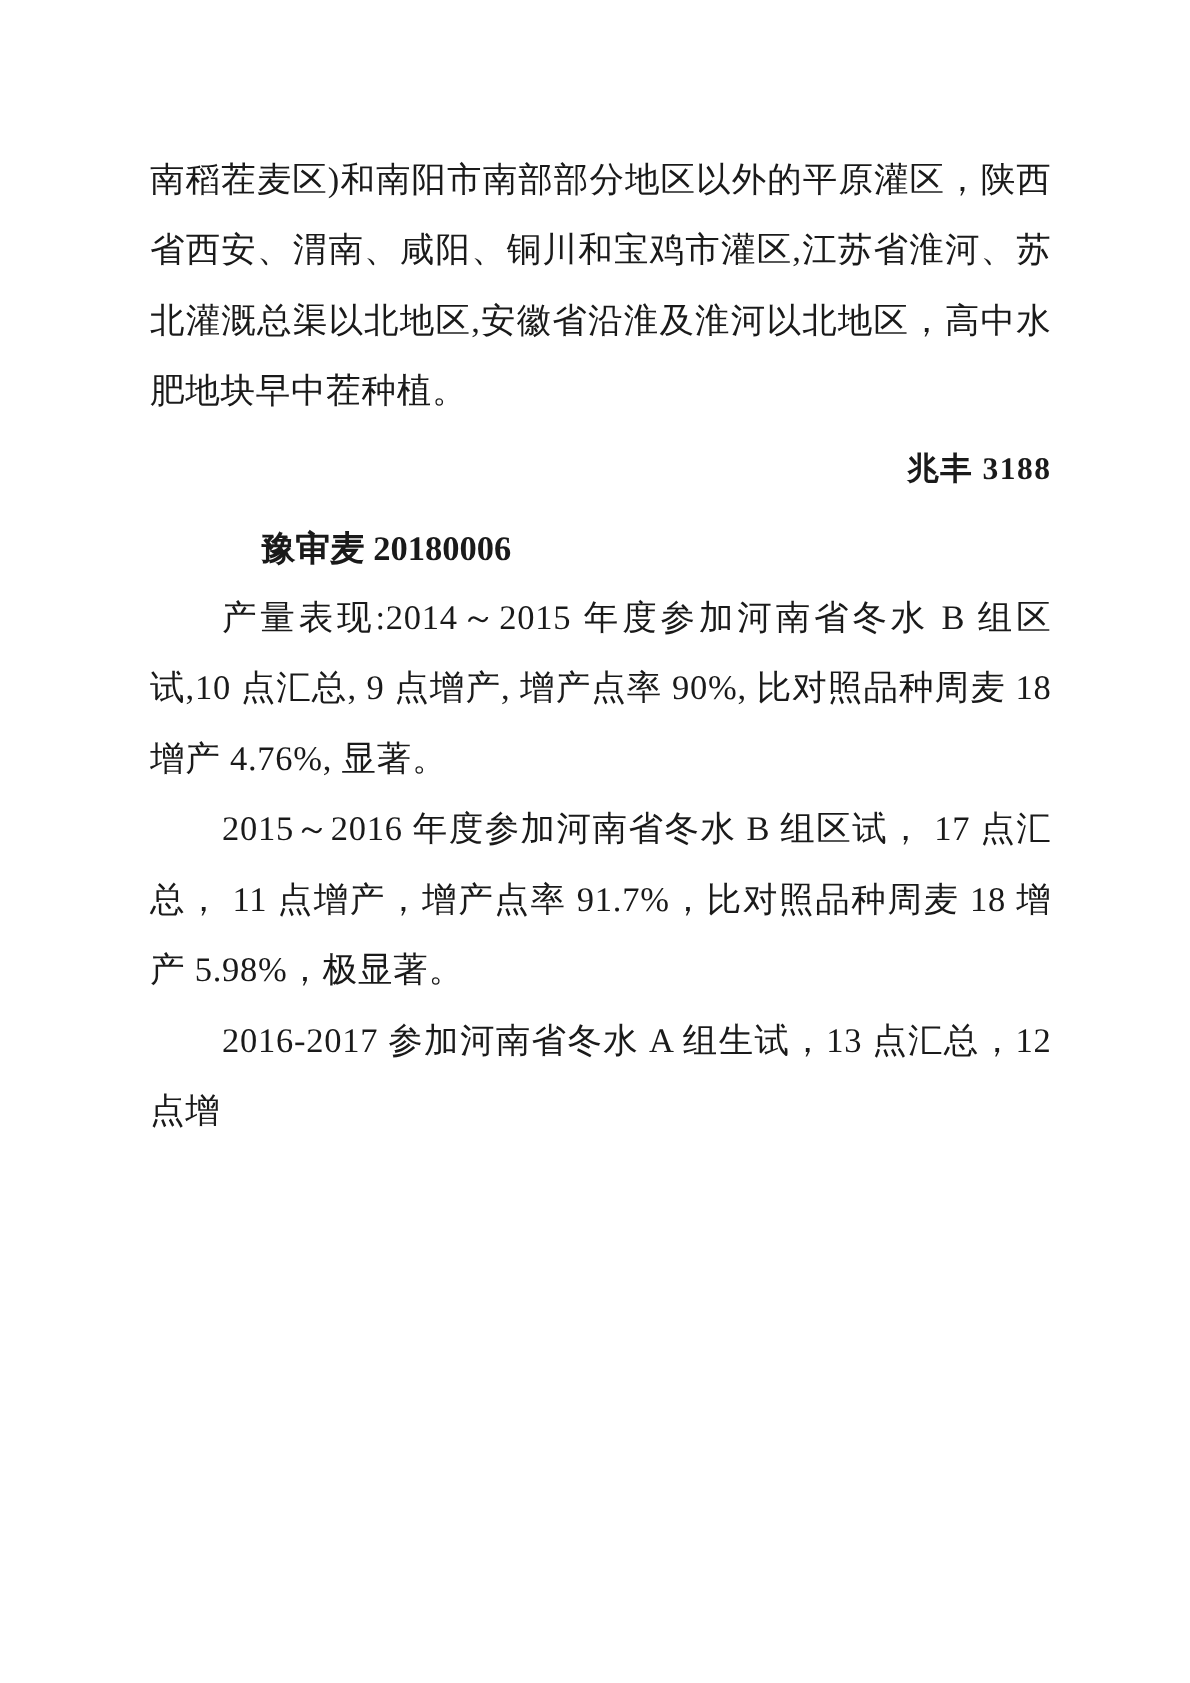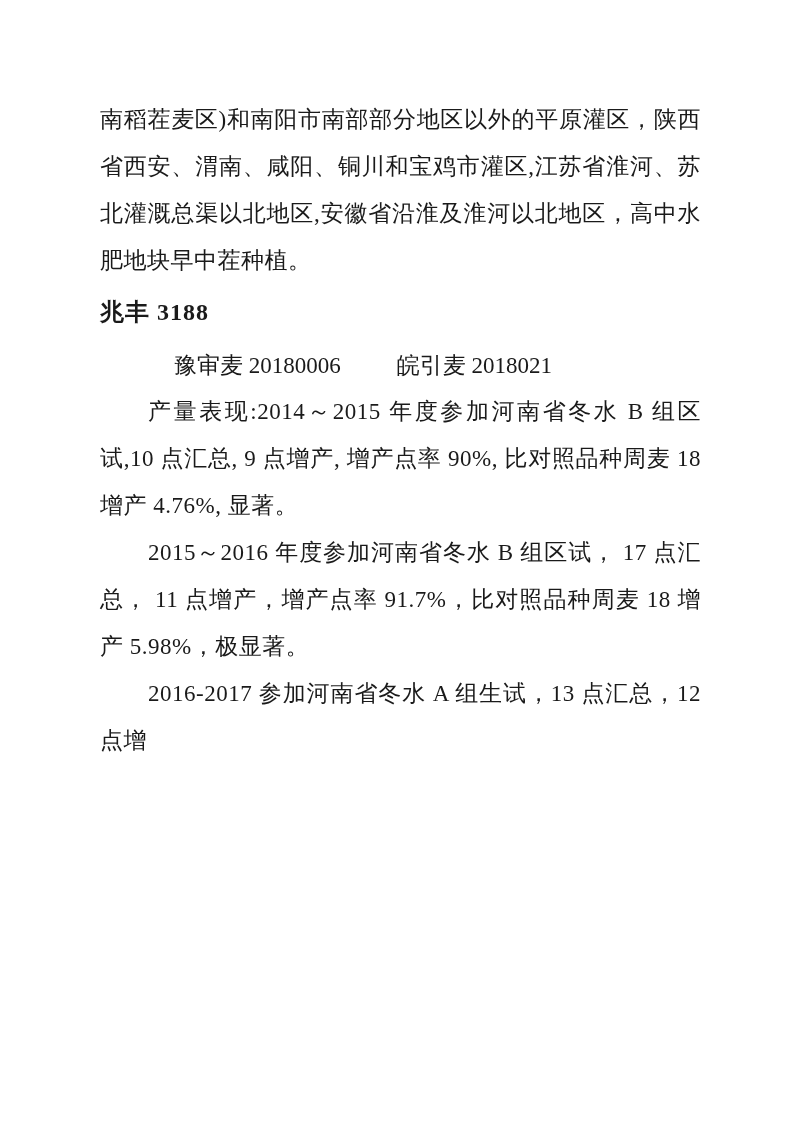--- a/index.html
+++ b/index.html
@@ -27,53 +27,52 @@
     font-size: 23px;
     line-height: 47px;
     margin: 0;
     text-align: justify;
     letter-spacing: 0.5px;
   }
   .indent {
     text-indent: 48px;
   }
   .doc-title {
-    font-size: 24px;
+    font-size: 21px;
     line-height: 52px;
     font-weight: bold;
-    text-align: left;
+    text-align: right;
     margin: 2px 0 0 0;
     letter-spacing: 1px;
   }
   .approvals {
     display: flex;
-    gap: 56px;
+    gap: 32px;
     padding-left: 74px;
     margin: 6px 0 0 0;
     font-size: 23px;
     line-height: 44px;
-    font-weight: normal;
+    font-weight: bold;
   }
   .approvals span {
     white-space: nowrap;
   }
 </style>
 </head>
 <body>
 
 <div class="page">
   <div class="content">
 
     <p class="body-text">南稻茬麦区)和南阳市南部部分地区以外的平原灌区，陕西省西安、渭南、咸阳、铜川和宝鸡市灌区,江苏省淮河、苏北灌溉总渠以北地区,安徽省沿淮及淮河以北地区，高中水肥地块早中茬种植。</p>
 
     <h1 class="doc-title">兆丰 3188</h1>
 
     <div class="approvals">
       <span>豫审麦 20180006</span>
-      <span>皖引麦 2018021</span>
     </div>
 
 
 
     <p class="body-text indent">产量表现:2014～2015 年度参加河南省冬水 B 组区试,10 点汇总, 9 点增产, 增产点率 90%, 比对照品种周麦 18 增产 4.76%, 显著。</p>
 
     <p class="body-text indent">2015～2016 年度参加河南省冬水 B 组区试， 17 点汇总， 11 点增产，增产点率 91.7%，比对照品种周麦 18 增产 5.98%，极显著。</p>
 
     <p class="body-text indent">2016-2017 参加河南省冬水 A 组生试，13 点汇总，12 点增</p>
 

